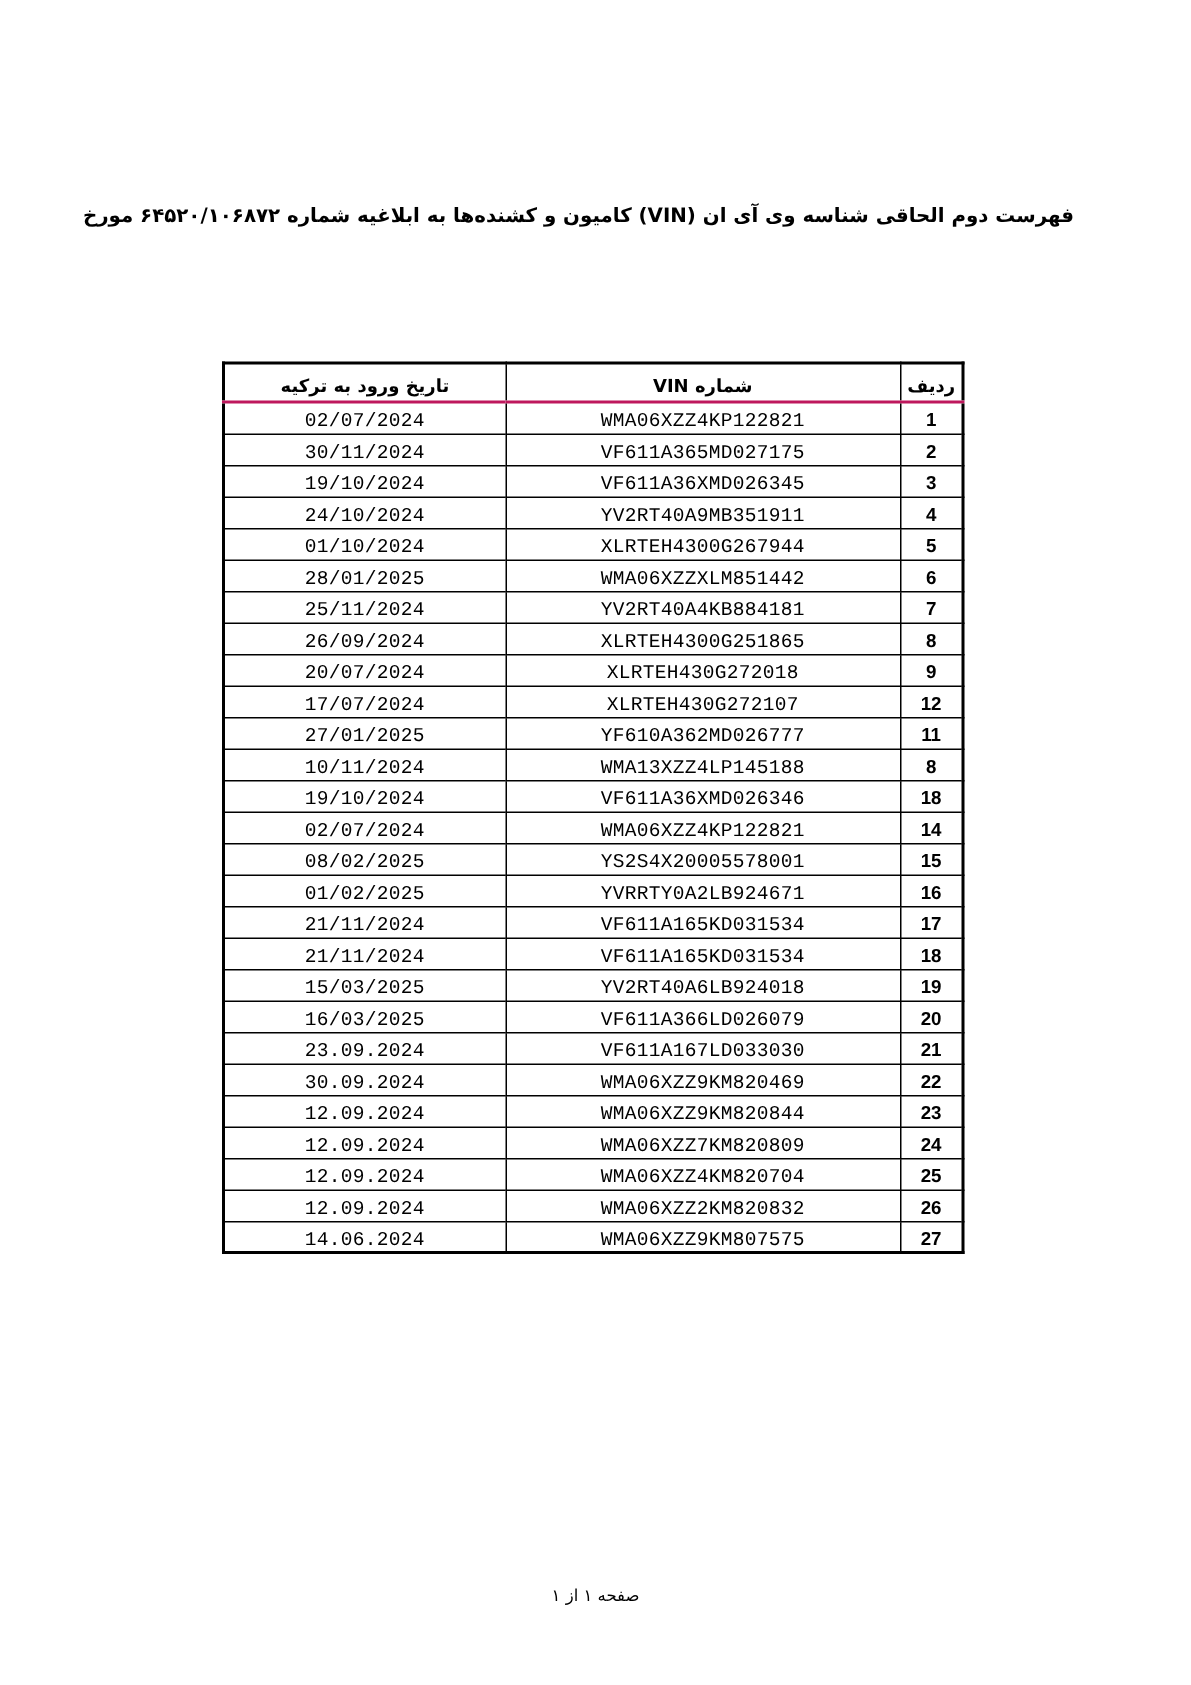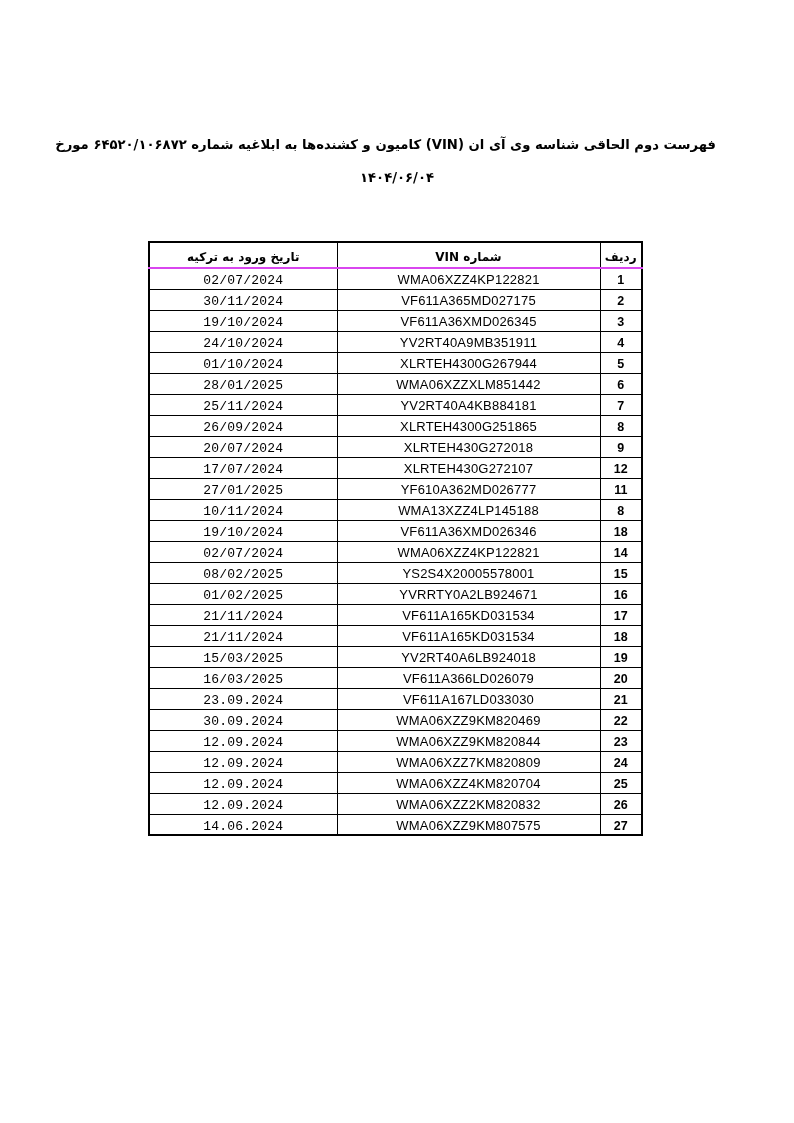--- a/index.html
+++ b/index.html
@@ -65,39 +65,39 @@
   table.vin-table th,
   table.vin-table td {
     border: 1px solid #000;
     text-align: center;
     vertical-align: middle;
     padding: 0;
     height: 21px;
     box-sizing: border-box;
   }
   table.vin-table thead th {
-    border-bottom: 2px solid #d946ef;
+    border-bottom: 2px solid #be185d;
     height: 26px;
   }
   .th-label {
     font-family: "DejaVu Sans", "Liberation Sans", sans-serif;
     font-weight: bold;
     font-size: 12px;
     direction: rtl;
     display: inline-block;
     line-height: 1;
   }
   .cell-index {
     font-family: "Liberation Sans", "DejaVu Sans", sans-serif;
     font-weight: bold;
     font-size: 12.5px;
     direction: ltr;
   }
   .cell-vin {
-    font-family: Liberation Sans, sans-serif;
+    font-family: Liberation Mono, monospace;
     font-weight: normal;
     font-size: 13px;
     letter-spacing: 0.2px;
     direction: ltr;
   }
   .cell-date {
     font-family: Liberation Mono, monospace;
     font-weight: normal;
     font-size: 13px;
     letter-spacing: 0.2px;
@@ -120,21 +120,20 @@
     letter-spacing: 0.4px;
   }
 </style>
 </head>
 <body>
 
 <div class="page">
 
   <div class="title-block">
     <div class="title-line l1">فهرست دوم الحاقی شناسه وی آی ان (VIN) کامیون و کشنده‌ها به ابلاغیه شماره ۶۴۵۲۰/۱۰۶۸۷۲ مورخ</div>
-    <div class="title-line l3">۱۴۰۴/۰۶/۰۴</div>
   </div>
 
   <div class="table-wrap">
     <table class="vin-table">
       <colgroup>
         <col class="c-index">
         <col class="c-vin">
         <col class="c-date">
       </colgroup>
       <thead>
@@ -283,14 +282,17 @@
           </tr>
           <tr>
             <td><span class="cell-index">27</span></td>
             <td><span class="cell-vin">WMA06XZZ9KM807575</span></td>
             <td><span class="cell-date">14.06.2024</span></td>
           </tr>
         </tbody>
     </table>
   </div>
 
+  <div class="footer">
+    <span class="footer-text">صفحه ۱ از ۱</span>
+  </div>
 
 </div>
 
 </body></html>

